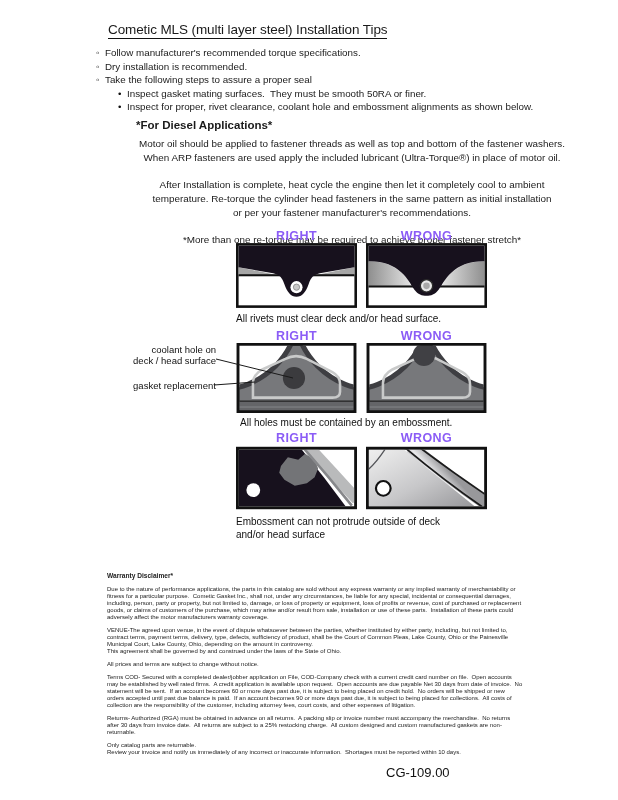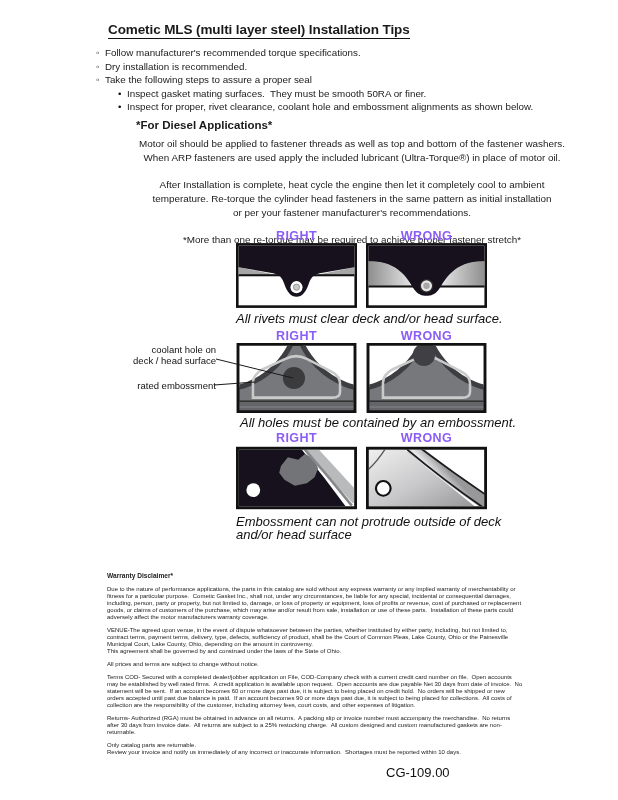--- a/index.html
+++ b/index.html
@@ -1,39 +1,39 @@
 <!DOCTYPE html>
 <html><head>
 <meta charset="utf-8">
 <style>
   html,body{margin:0;padding:0;background:#ffffff;}
   .page{position:relative;width:618px;height:800px;background:#ffffff;overflow:hidden;
         font-family:"Liberation Sans",sans-serif;color:#1a1a1a;}
 
-  .title{position:absolute;left:108px;top:22px;font-size:13.5px;font-weight:bold;letter-spacing:-0.1px;}
+  .title{position:absolute;left:108px;top:22px;font-size:13.5px;font-weight:normal;letter-spacing:-0.1px;}
   .title span{display:inline-block;border-bottom:1.6px solid #111;padding-bottom:1px;}
 
   .tips{position:absolute;left:96px;top:46px;width:444px;font-size:9.8px;line-height:13.5px;}
   .b-row{display:flex;}
   .b-row.indent{margin-left:22px;}
   .b-mark{width:9px;flex:0 0 9px;color:#111;}
   .pre{white-space:pre-wrap;}
 
   .diesel{position:absolute;left:109px;top:118px;width:432px;font-size:9.9px;line-height:14px;margin-left:27px;}
   .d-head{font-size:11.5px;font-weight:bold;margin:0 0 5px 0;}
   .diesel p{margin:0 0 13px 0;text-align:center;}
   .diesel p.note{margin-bottom:0;}
 
   .figrow{position:absolute;left:236px;display:flex;gap:9px;}
   .figrow1{top:229px;} .figrow2{top:329px;} .figrow3{top:431px;}
   .figcol{width:121px;}
   .figlabel{height:14px;text-align:center;font-size:12.5px;letter-spacing:0.4px;color:#8b5cf6;font-weight:bold;}
   .figcol svg{display:block;}
 
-  .caption{position:absolute;font-size:13px;line-height:13px;color:#111;font-style:italic;}
+  .caption{position:absolute;font-size:10px;line-height:13px;color:#111;}
   .cap1{left:236px;top:312px;} .cap2{left:240px;top:416px;} .cap3{left:236px;top:515px;}
 
   .side-label{position:absolute;left:104px;width:112px;text-align:right;font-size:9.5px;line-height:11px;color:#111;}
   .sl1{top:344px;} .sl2{top:380px;}
   .leader{position:absolute;left:212px;top:354px;}
 
   .disclaimer{position:absolute;left:107px;top:572px;width:416px;font-size:6px;line-height:7px;color:#222;}
   .w-head{font-size:6.6px;font-weight:bold;margin:0 0 7px 0;}
   .disclaimer p{margin:0 0 6px 0;}
   .disclaimer p.tight{margin-bottom:0;}
@@ -162,21 +162,21 @@
         </g>
         <rect x="1.5" y="1.5" width="137" height="79" fill="none" stroke="#111" stroke-width="3"></rect>
       </svg>
     </div>
   </div>
   <div class="side-label sl1">
     <div>coolant hole on</div>
     <div>deck / head surface</div>
   </div>
   <div class="side-label sl2">
-    <div>rated embossment</div>
+    <div>gasket replacement</div>
   </div>
   <svg class="leader" width="88" height="38">
     <line x1="4" y1="5" x2="81" y2="24" stroke="#1a1a1a" stroke-width="1"></line>
     <line x1="2" y1="31" x2="43" y2="28" stroke="#1a1a1a" stroke-width="1"></line>
   </svg>
   <div class="caption cap2">All holes must be contained by an embossment.</div>
 
   <div class="figrow figrow3">
     <div class="figcol">
       <div class="figlabel">RIGHT</div>

